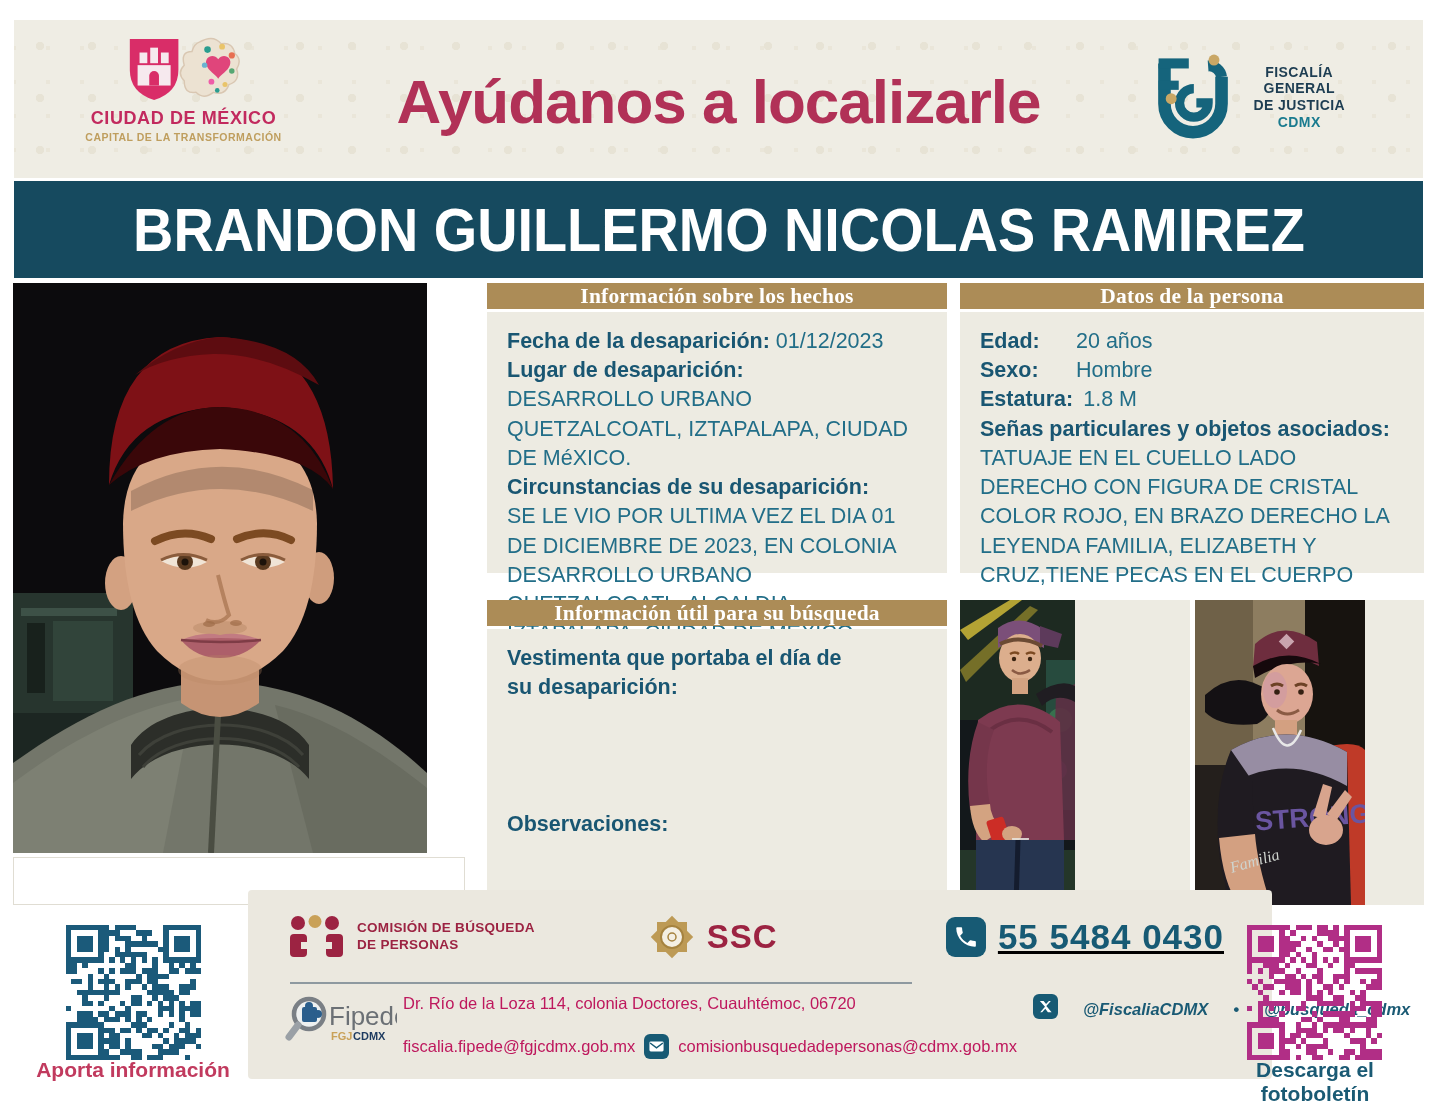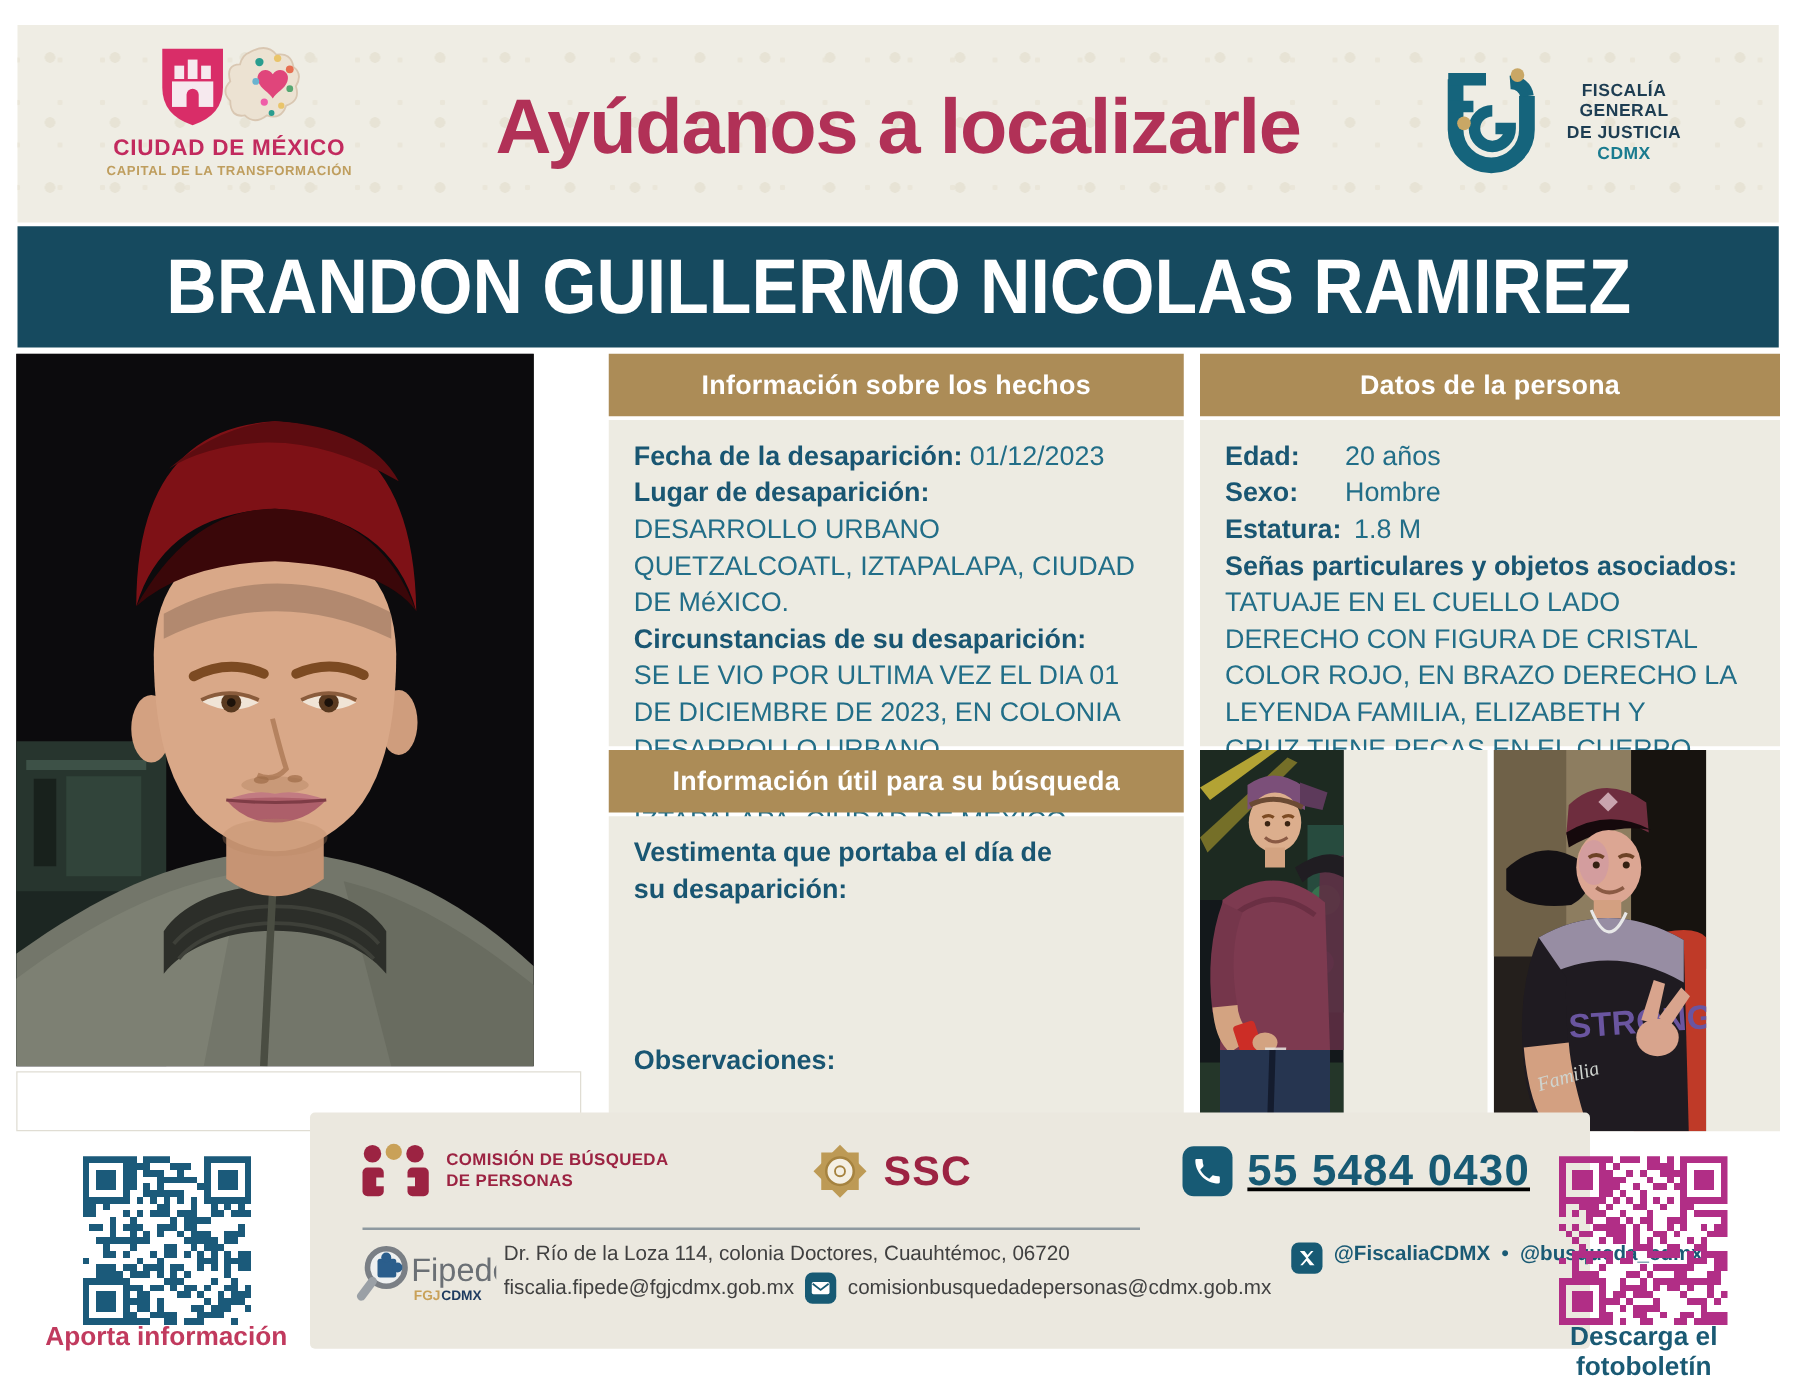--- a/index.html
+++ b/index.html
@@ -29,22 +29,22 @@
   .name-banner span{color:#fff;font-weight:bold;font-size:62px;white-space:nowrap;
     transform:scaleX(.9);letter-spacing:0;}
 
   
   .photo-main{position:absolute;left:13px;top:283px;width:414px;height:570px;background:#0c0b0d;}
   .photo-caption{position:absolute;left:13px;top:857px;width:452px;height:48px;
     background:#fff;border:1px solid #e0ddd3;box-sizing:border-box;}
 
   
   .section{position:absolute;box-sizing:border-box;}
-  .sec-hdr{height:50px;background:#ac8c57;color:#fff;font-weight:bold;font-size:21.5px;
-    display:flex;align-items:center;justify-content:center;letter-spacing:.2px;}
+  .sec-hdr{height:26px;background:#ac8c57;color:#fff;font-weight:bold;font-size:21.5px;
+    display:flex;align-items:center;justify-content:center;letter-spacing:.2px;font-family:Liberation Serif, serif;}
   .sec-body{background:#edebe2;margin-top:3px;padding:15px 20px;box-sizing:border-box;
     color:#226e88;font-size:21.5px;line-height:1.36;}
   .lbl{color:#195672;font-weight:bold;}
   .sec-hechos{left:487px;top:283px;width:460px;}
   .sec-hechos .sec-body{height:261px;}
   .sec-datos{left:960px;top:283px;width:464px;}
   .sec-datos .sec-body{height:261px;}
   .sec-util{left:487px;top:600px;width:460px;}
   .sec-util .sec-body{height:312px;}
   .drow{display:flex;}
@@ -74,25 +74,25 @@
   .ssc{display:flex;align-items:center;gap:10px;margin-left:112px;text-align:center;}
   .ssc-label{font-size:33px;font-weight:bold;color:#9c2342;letter-spacing:1px;}
   .phone{display:flex;align-items:center;gap:12px;margin-left:auto;margin-right:26px;text-decoration:underline;}
   .phone-num{font-size:35px;font-weight:bold;color:#175a74;letter-spacing:1px;}
   .icon-badge{background:#175a74;border-radius:9px;display:flex;align-items:center;justify-content:center;}
   .badge-lg{width:40px;height:40px;}
   .badge-sm{width:25px;height:25px;border-radius:6px;flex:none;}
   .f-div{position:absolute;left:42px;top:92px;width:622px;border-top:2px solid #8e99a0;}
   .f-row2{position:absolute;left:37px;top:102px;right:12px;display:flex;align-items:flex-start;}
   .fipede{width:118px;flex:none;}
-  .contact{display:flex;flex-direction:column;gap:5px;font-size:16.5px;color:#404040;margin-top:2px;}
+  .contact{display:flex;flex-direction:column;gap:21px;font-size:16.5px;color:#be185d;margin-top:2px;}
   .contact-line{display:flex;align-items:center;gap:9px;}
   .social{display:flex;flex-direction:column;gap:7px;font-size:16.5px;font-weight:bold;
     color:#1a5a74;margin-left:16px;margin-top:2px;}
-  .social-line{display:flex;align-items:flex-start;gap:9px;}
+  .social-line{display:flex;align-items:flex-end;gap:25px;font-style:italic;}
   .social-line2{margin-left:62px;}
 </style>
 </head>
 <body>
 
 <div class="poster">
 
   <div class="header-band">
     <div class="cdmx-logo">
       <svg viewBox="0 0 122 70">

